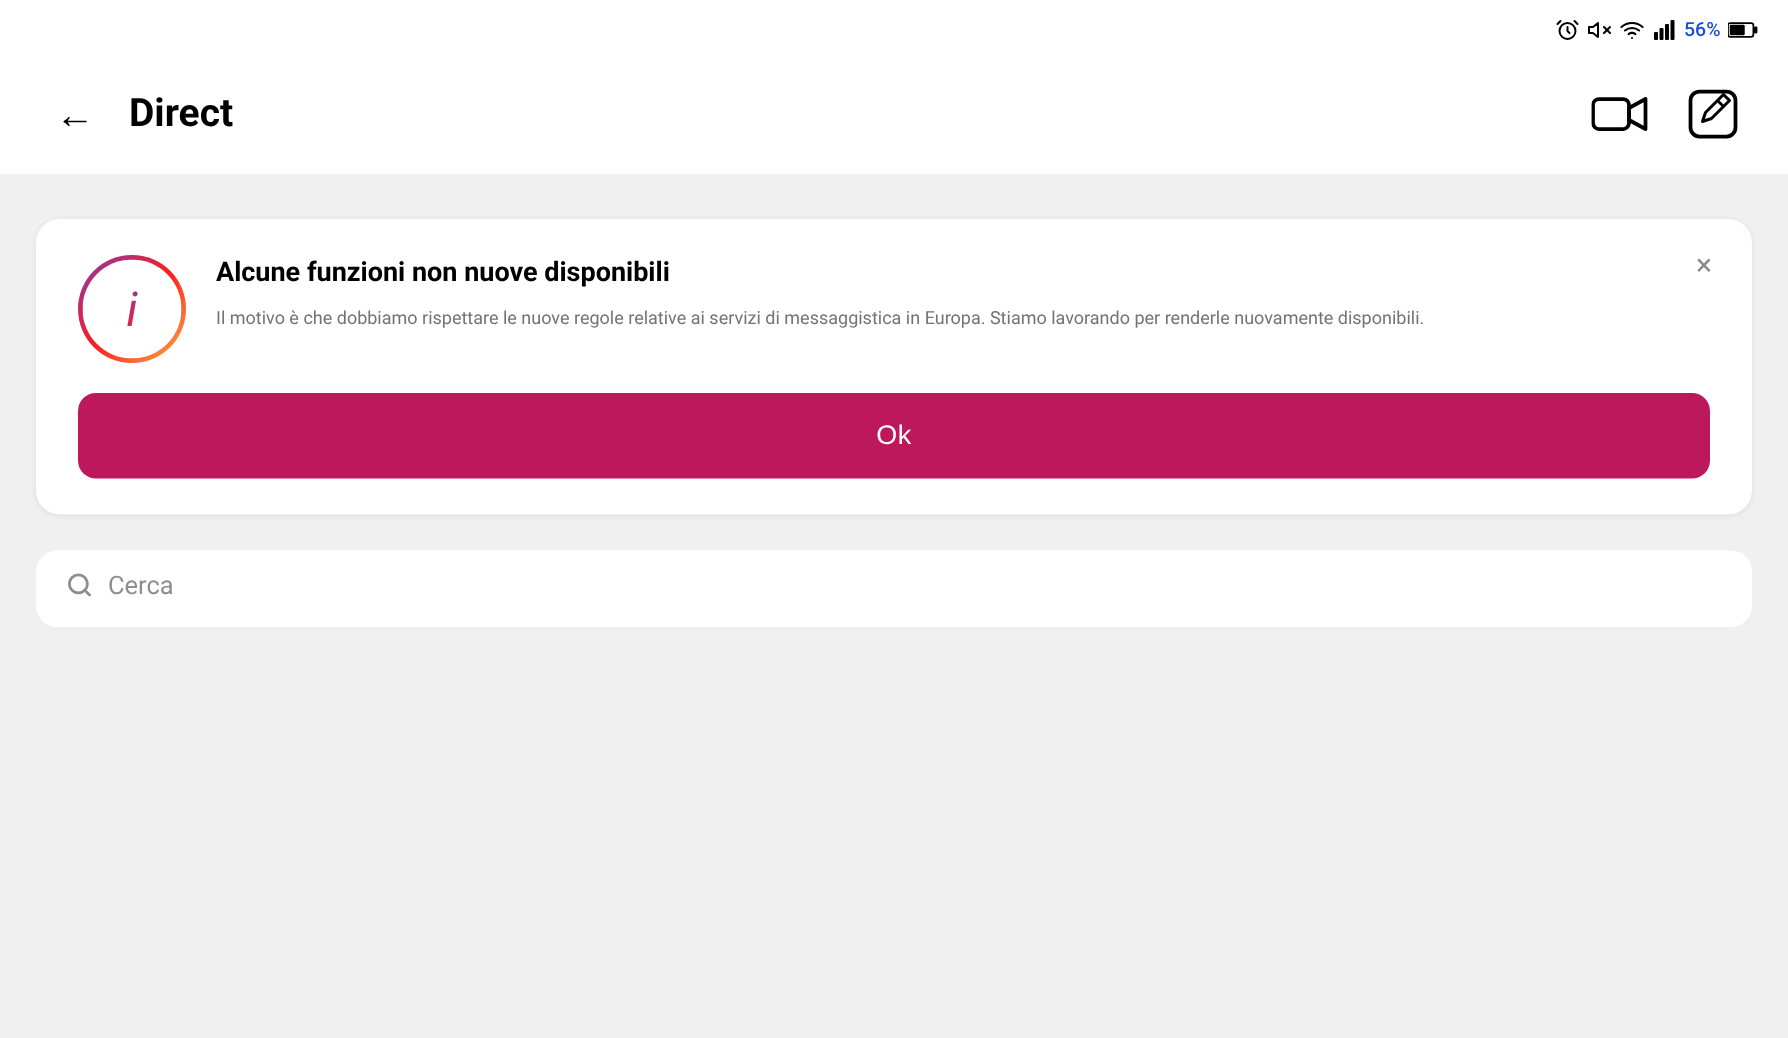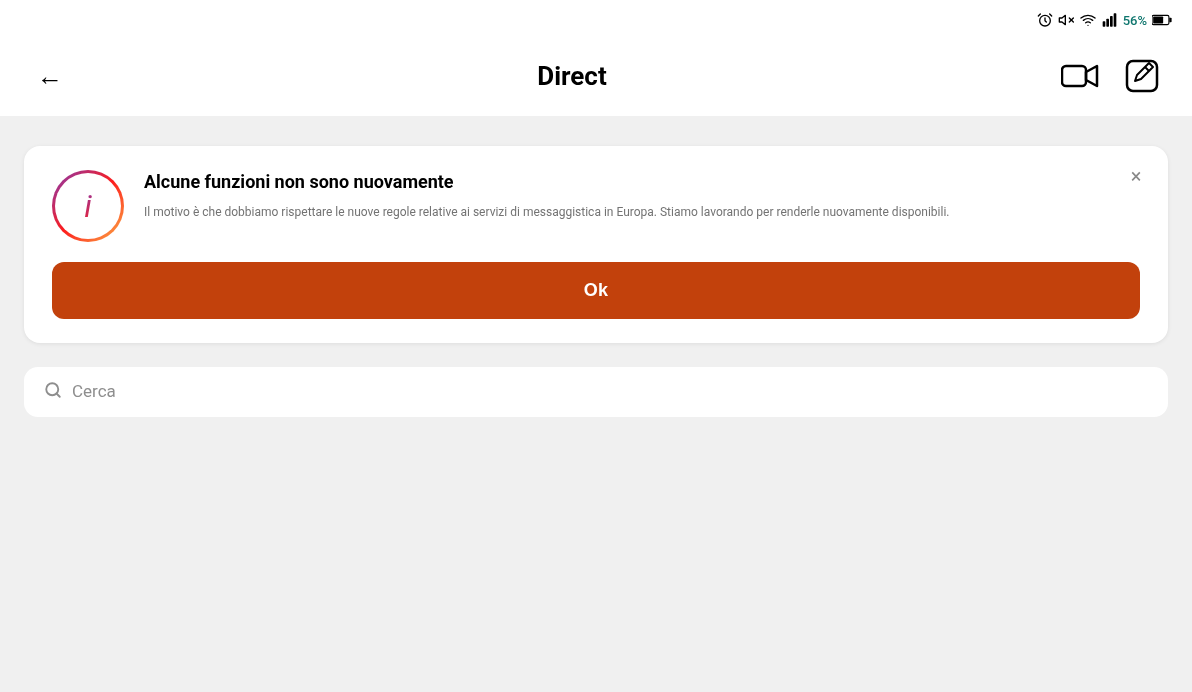--- a/index.html
+++ b/index.html
@@ -21,21 +21,21 @@
       padding: 8px 20px 4px;
       gap: 6px;
       height: 36px;
     }
 
     .status-icons {
       display: flex;
       align-items: center;
       gap: 5px;
       font-size: 13px;
-      color: #0f766e;
+      color: #1d4ed8;
     }
 
     .battery-text {
       font-size: 13px;
       font-weight: 500;
     }
 
     
     .nav-bar {
       display: flex;
@@ -59,21 +59,20 @@
       color: #000;
       font-weight: 300;
     }
 
     .nav-title {
       font-size: 26px;
       font-weight: 700;
       color: #000;
       margin-left: 14px;
       flex: 1;
-      text-align: center;
     }
 
     .nav-icons {
       display: flex;
       align-items: center;
       gap: 18px;
     }
 
     .nav-icon-btn {
       width: 44px;
@@ -165,27 +164,27 @@
       display: flex;
       align-items: center;
       justify-content: center;
       cursor: pointer;
       color: #888;
       font-size: 20px;
     }
 
     
     .ok-btn {
-      background: #c2410c;
+      background: #be185d;
       color: #ffffff;
       border: none;
       border-radius: 12px;
       padding: 18px;
       font-size: 18px;
-      font-weight: 700;
+      font-weight: 400;
       width: 100%;
       cursor: pointer;
       letter-spacing: 0.3px;
     }
 
     
     .search-container {
       background: #ffffff;
       border-radius: 14px;
       display: flex;
@@ -272,21 +271,21 @@
 
   <div class="info-card">
 
     <div class="close-btn">×</div>
 
     <div class="card-top">
       <div class="info-icon-container">
         <span class="info-letter">i</span>
       </div>
       <div class="card-text-area">
-        <div class="card-title">Alcune funzioni non sono nuovamente</div>
+        <div class="card-title">Alcune funzioni non nuove disponibili</div>
         <div class="card-body">Il motivo è che dobbiamo rispettare le nuove regole relative ai servizi di messaggistica in Europa. Stiamo lavorando per renderle nuovamente disponibili.</div>
       </div>
     </div>
 
     <button class="ok-btn">Ok</button>
 
   </div>
 
   <div class="search-container">
     <span class="search-icon-wrap">

